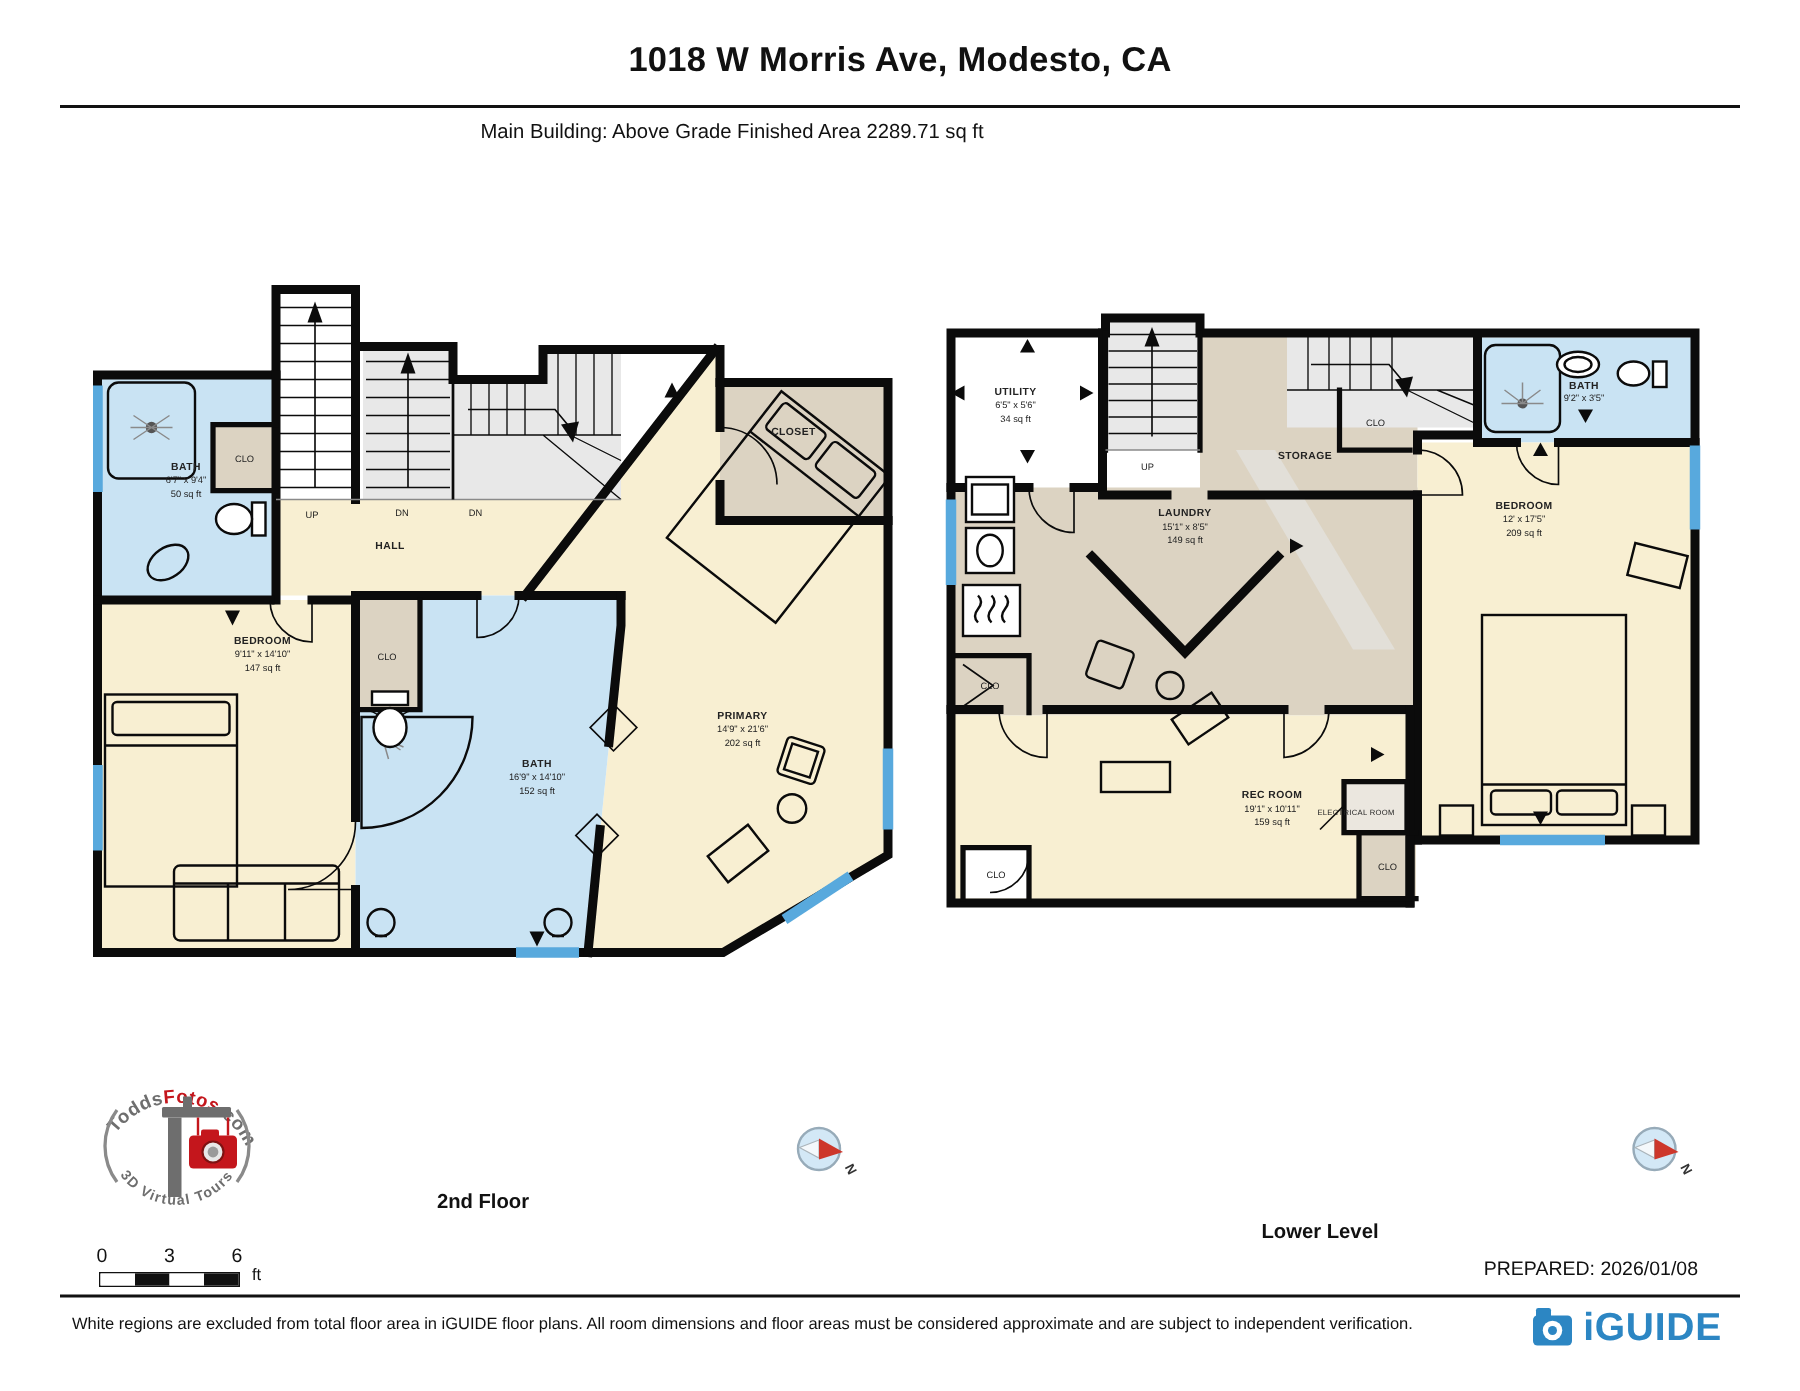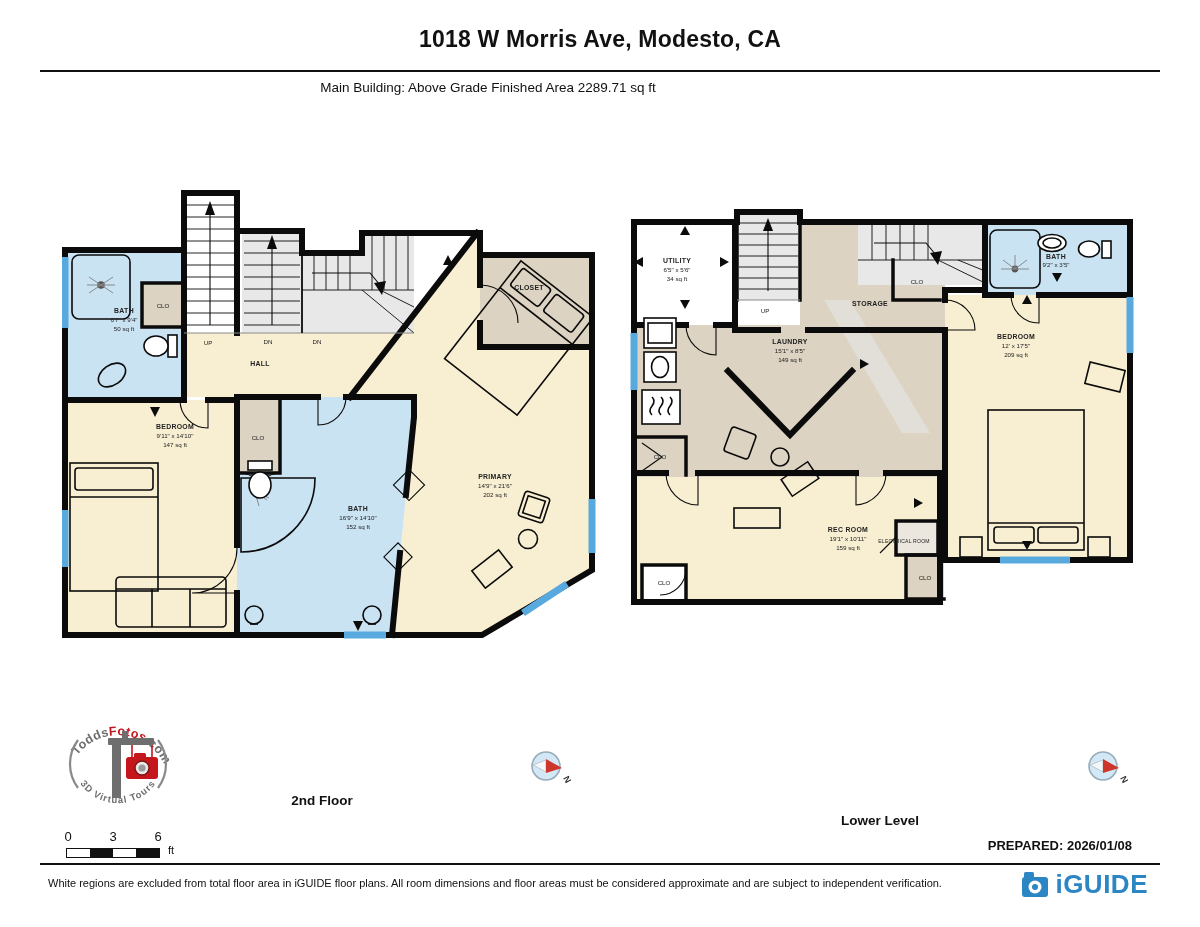--- a/index.html
+++ b/index.html
@@ -20,21 +20,21 @@
   .hair{stroke:#8a8a8a;stroke-width:1;fill:none;}
   .tread{stroke:#0b0b0b;stroke-width:.9;fill:none;}
   .door{stroke:#0b0b0b;stroke-width:1.1;fill:none;}
   .furn{stroke:#0b0b0b;stroke-width:1.6;fill:none;}
   .furnw{stroke:#0b0b0b;stroke-width:1.6;fill:#ffffff;}
   .win{stroke:#58A9DD;stroke-width:7;fill:none;}
   .arrow{fill:#0b0b0b;}
   
   .floorlab{width:300px;text-align:center;font-size:13.5px;line-height:17px;}
   .floorlab .fn{font-weight:700;}
-  #prepared{top:838px;right:68px;font-size:13px;font-weight:700;}
+  #prepared{top:838px;right:68px;font-size:13px;font-weight:400;}
   #rule2{top:863px;left:40px;width:1120px;height:2px;background:#111;}
   #disclaimer{top:877px;left:48px;font-size:11px;white-space:nowrap;}
   #iguide{top:869px;right:52px;display:flex;align-items:center;gap:5px;}
   #iguide .brand{font-size:26px;font-weight:700;color:#2C86C3;letter-spacing:.5px;}
   
   #scale{top:829px;left:60px;width:130px;height:32px;}
   #scale .num{position:absolute;top:0;font-size:13px;width:20px;text-align:center;}
   #scale .bar{position:absolute;top:19px;left:6px;width:92px;height:8px;border:1.5px solid #111;display:flex;}
   #scale .bar span{flex:1;}
   #scale .unit{position:absolute;top:15px;left:108px;font-size:11px;}

